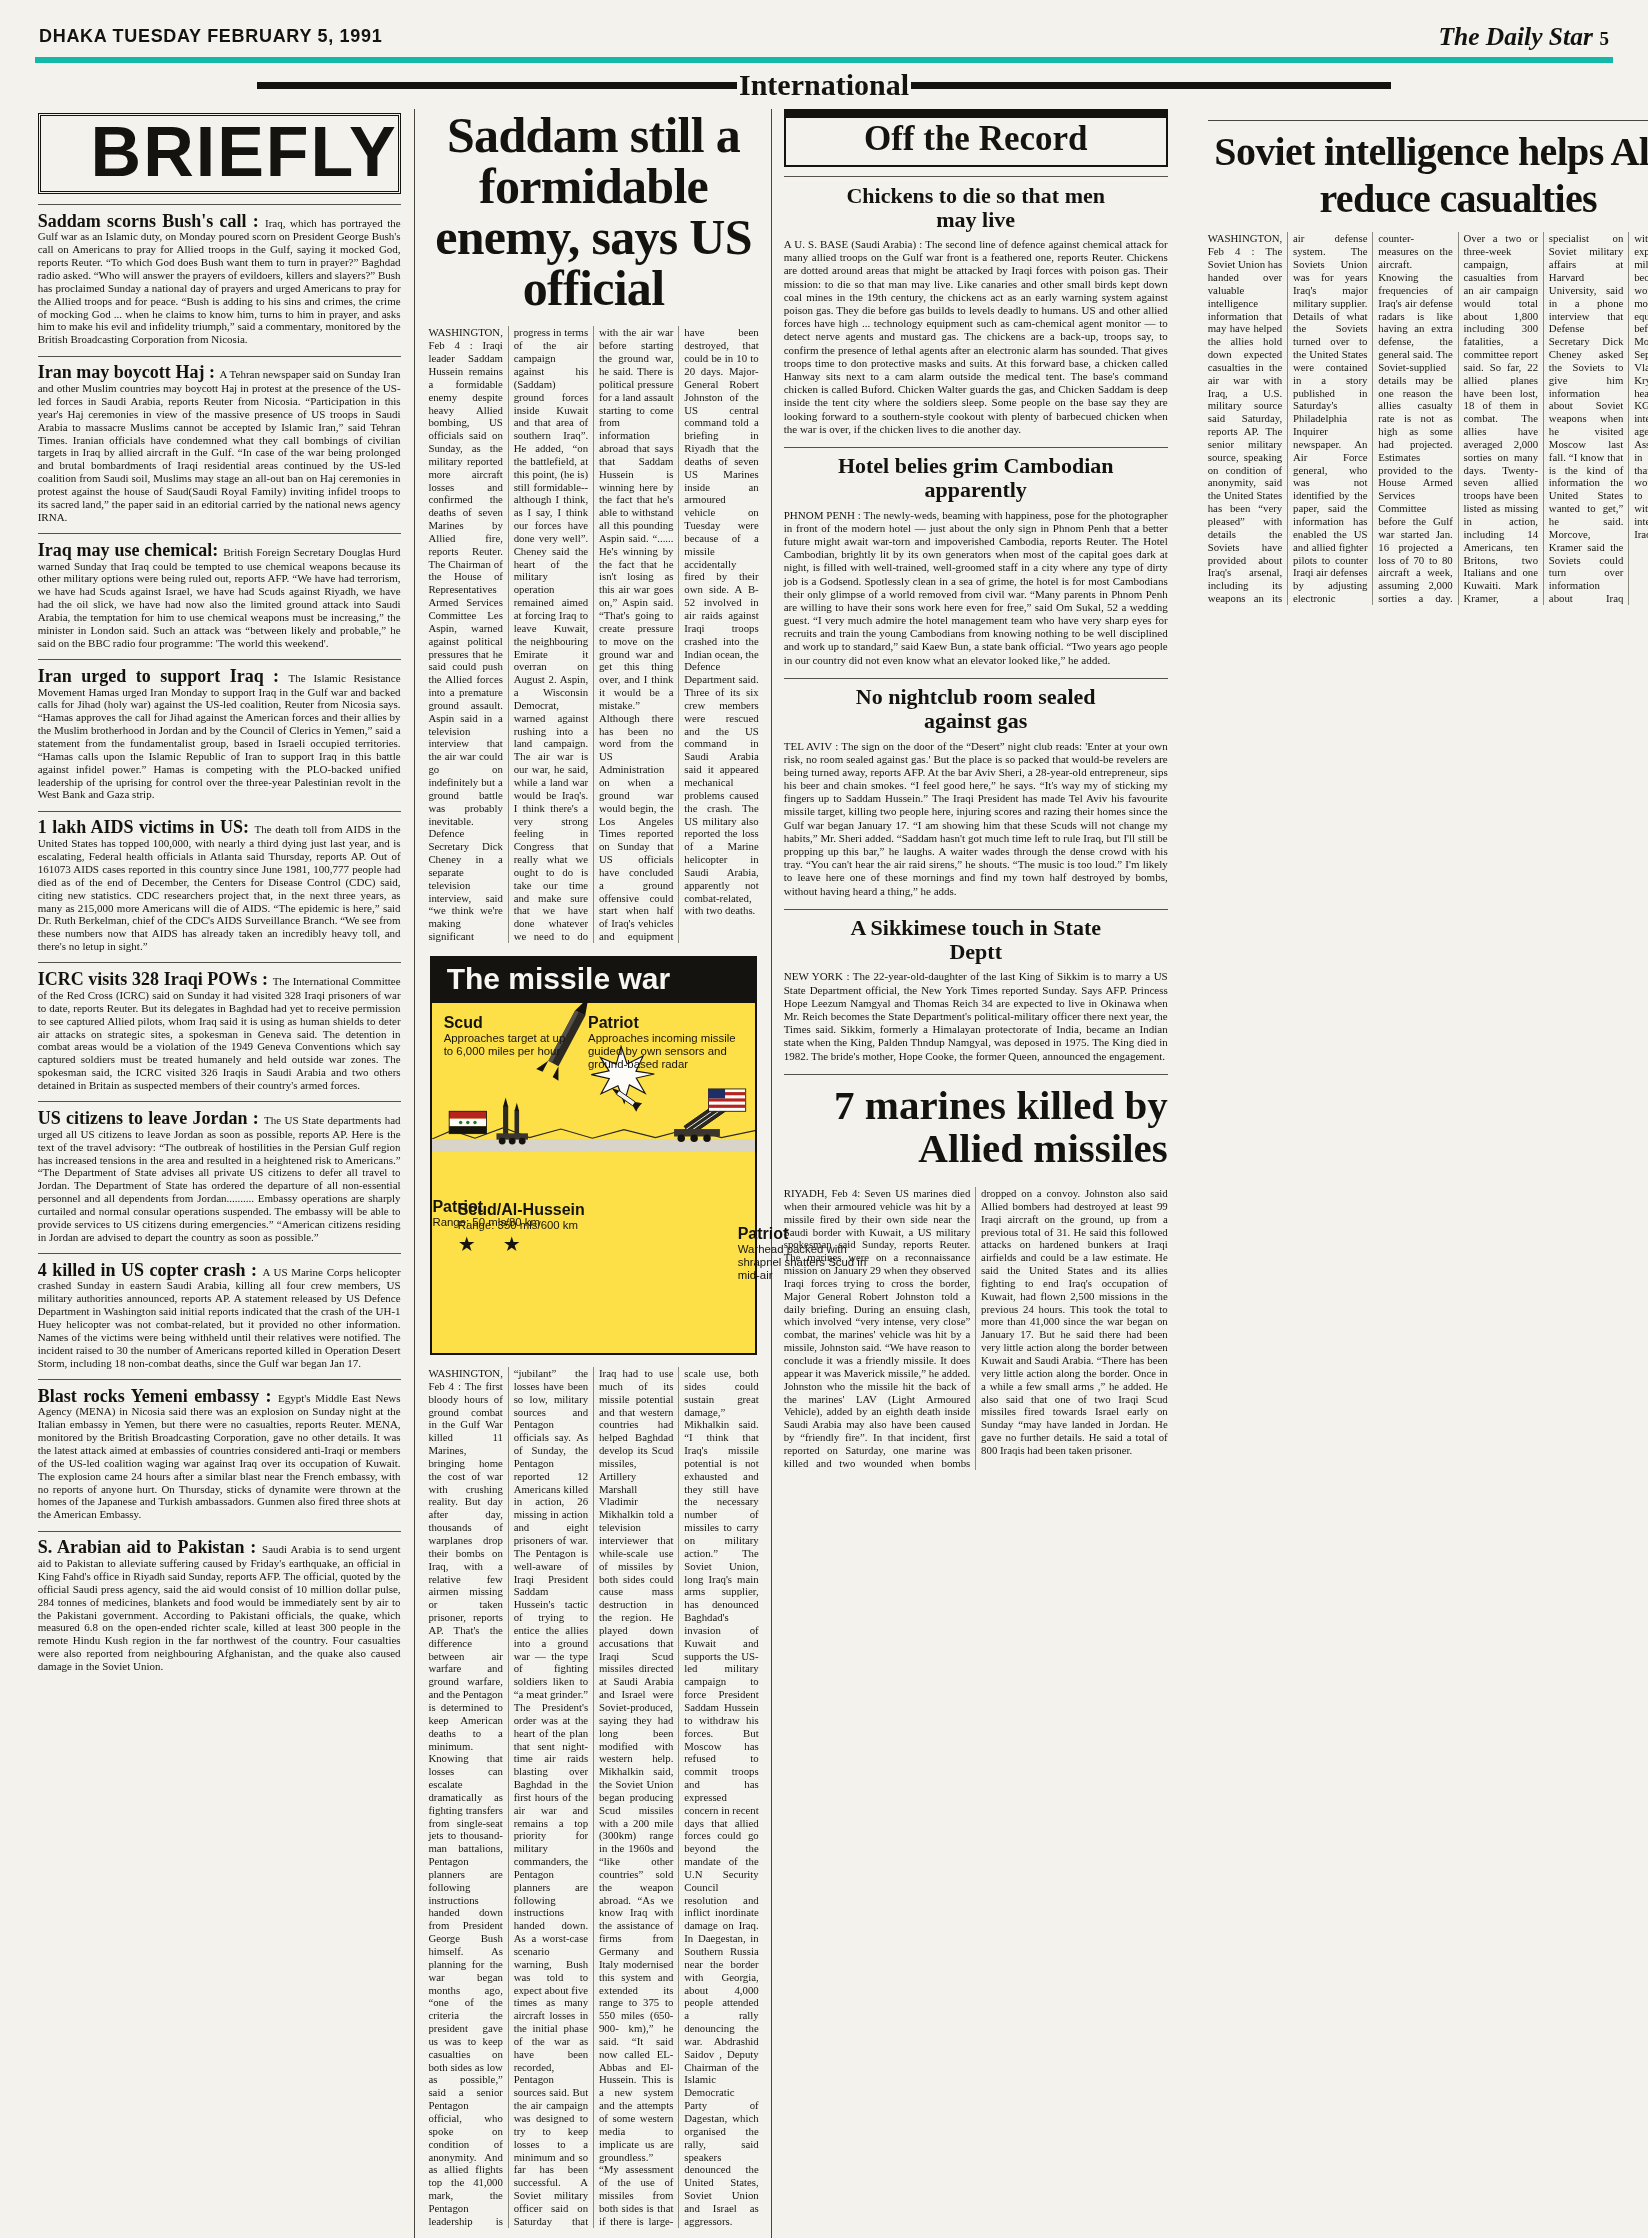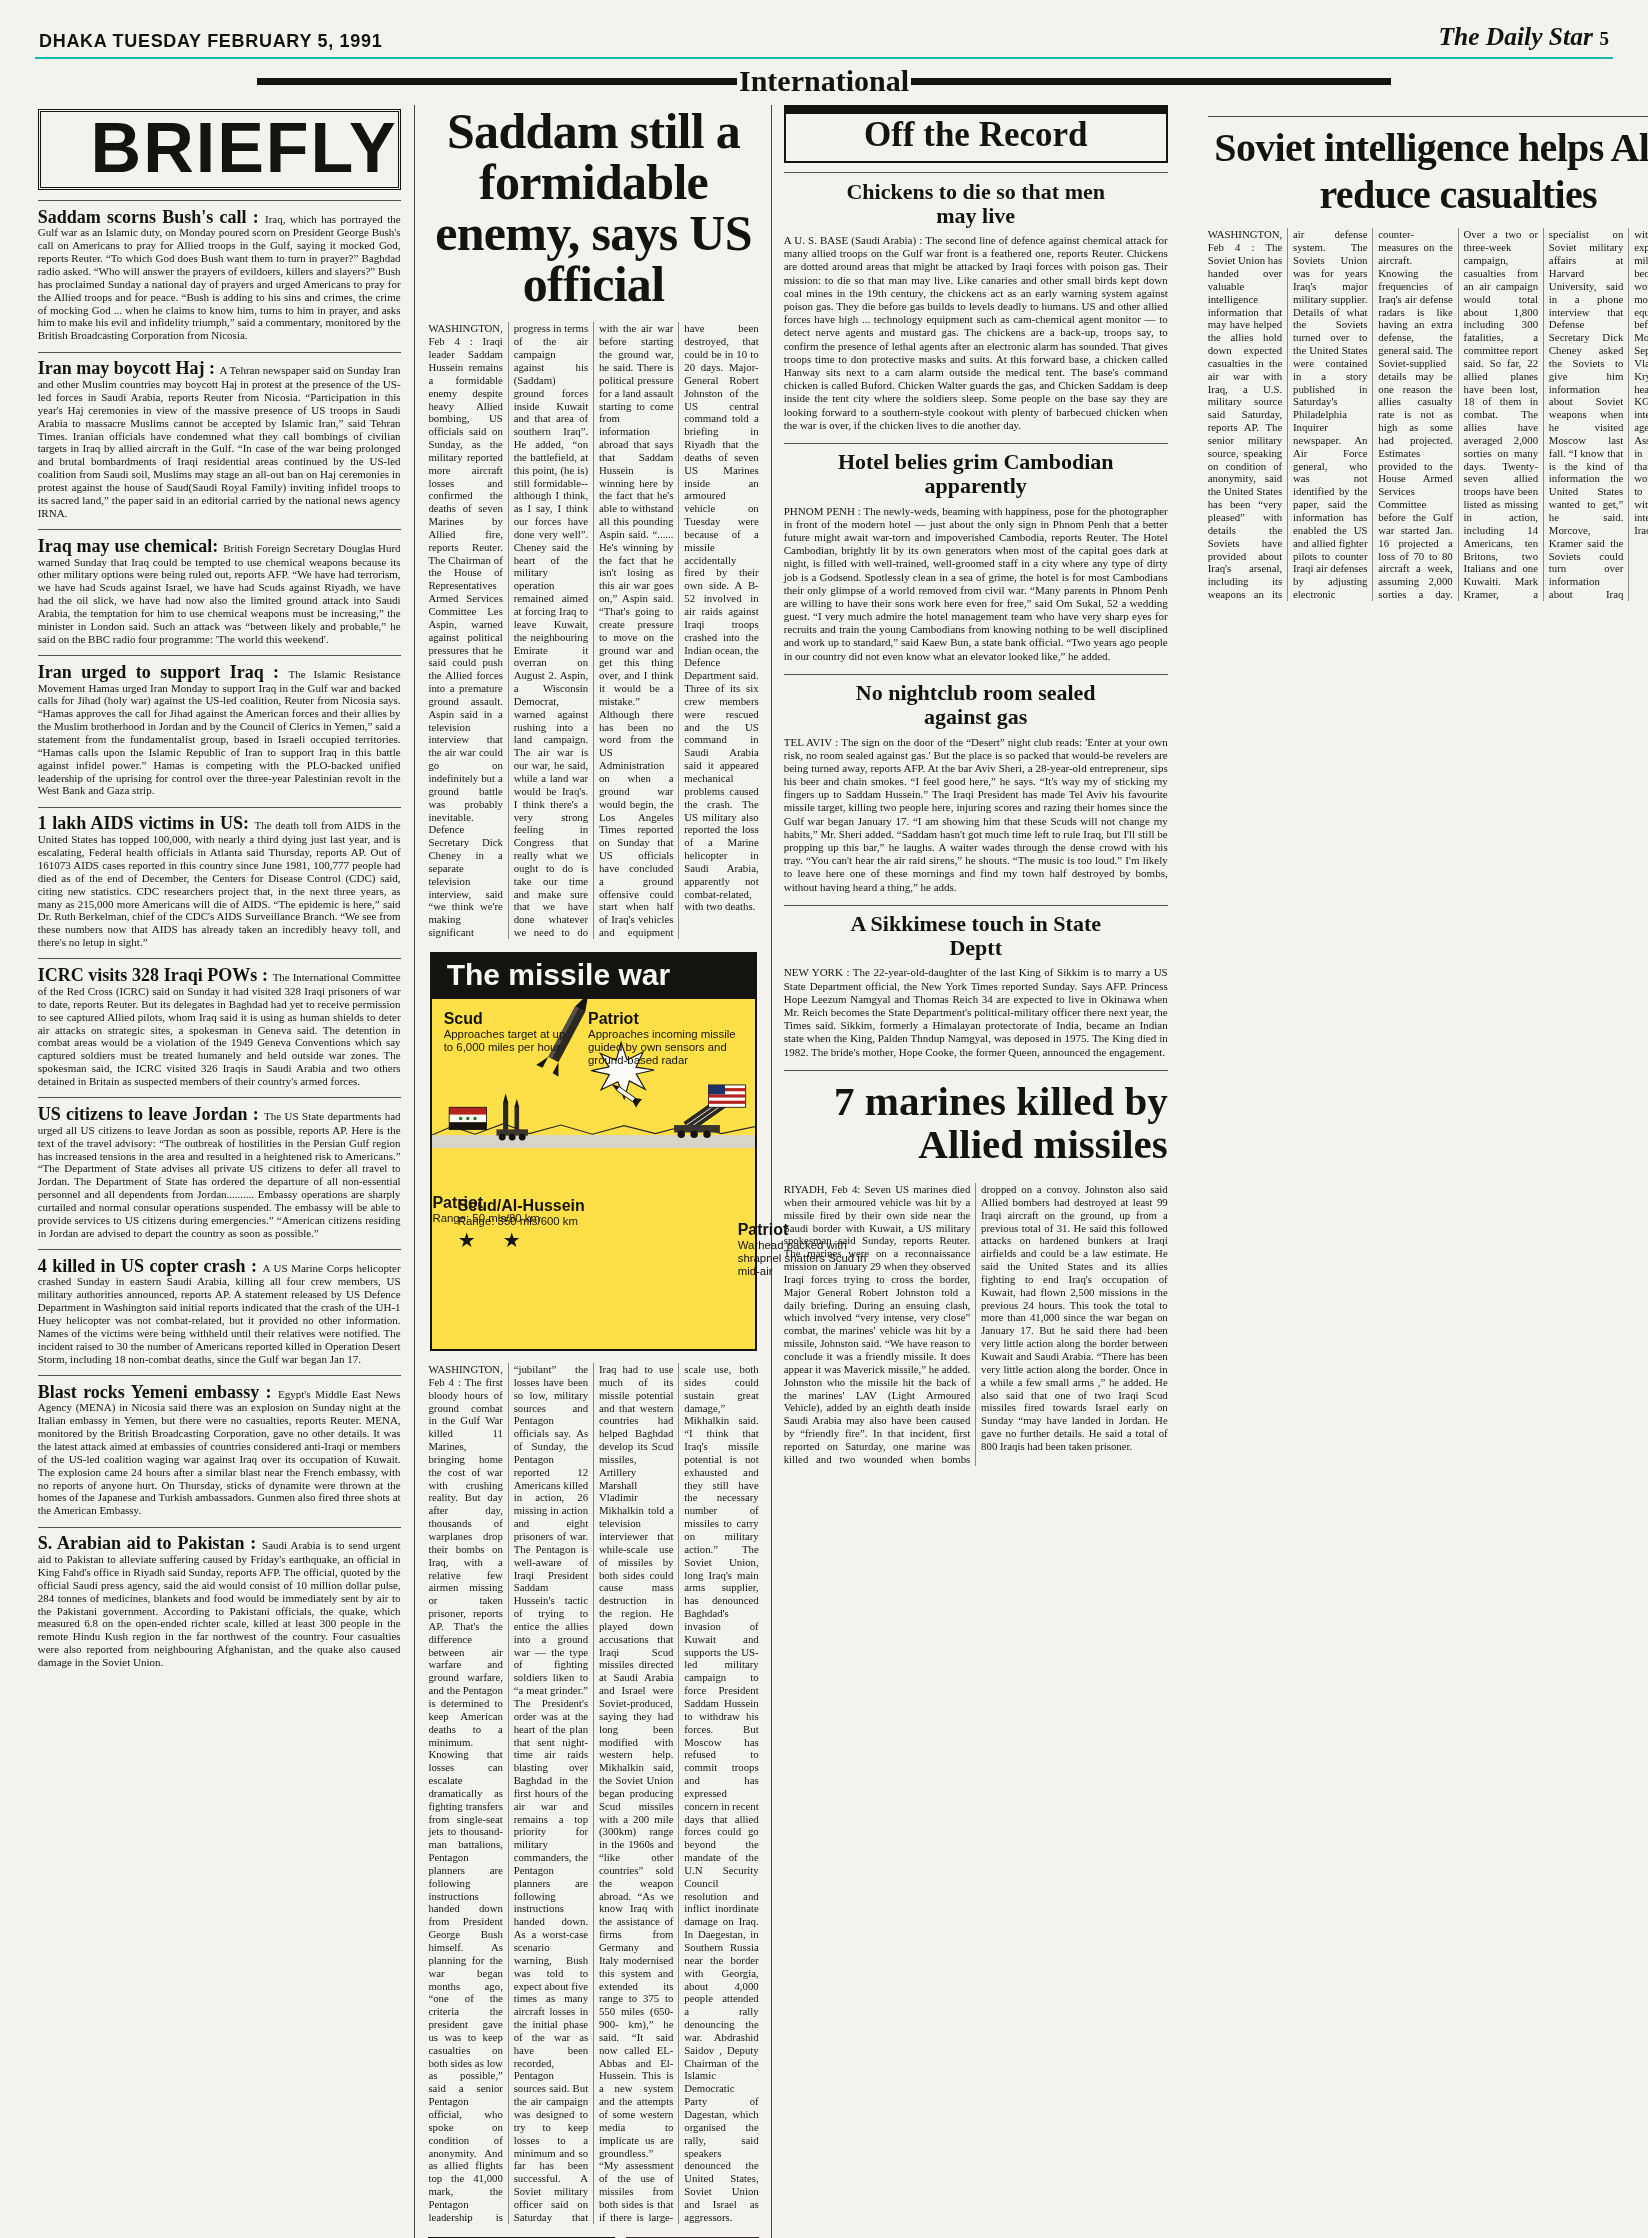--- a/index.html
+++ b/index.html
@@ -1,20 +1,20 @@
 <!DOCTYPE html>
 <html style="font-size:10.8px"><head>
 <meta charset="utf-8">
 <style>
   * { margin:0; padding:0; box-sizing:border-box; }
   body { background:#c9c6be; font-family:"Liberation Serif", serif; color:#151310; }
   .page { width:1648px; height:2239px; background:#f4f2ec; margin:0 auto; padding:19px 35px 13.4px 35px; overflow:hidden; position:relative; }
 
   
-  .masthead { display:flex; justify-content:space-between; align-items:flex-end; padding:2.7px 4px 5.4px 4px; border-bottom:2px solid #14b8a6; }
+  .masthead { display:flex; justify-content:space-between; align-items:center; padding:2.7px 4px 5.4px 4px; border-bottom:6px solid #14b8a6; }
   .m-date { font-family:"Liberation Sans", sans-serif; font-weight:bold; font-size:18px; letter-spacing:0.7px; }
   .m-paper { font-size:25.5px; font-weight:bold; font-style:italic; }
   .m-pageno { font-size:19px; font-weight:bold; font-style:normal; margin-left:6.7px; }
 
   
   .intl-bar { display:flex; align-items:center; gap:2px; margin:5.4px 222px 6.7px 222px; }
   .intl-bar .bar { flex:1; height:6.7px; background:#15130f; }
   .intl-title { font-size:30px; font-weight:bold; }
 
   

